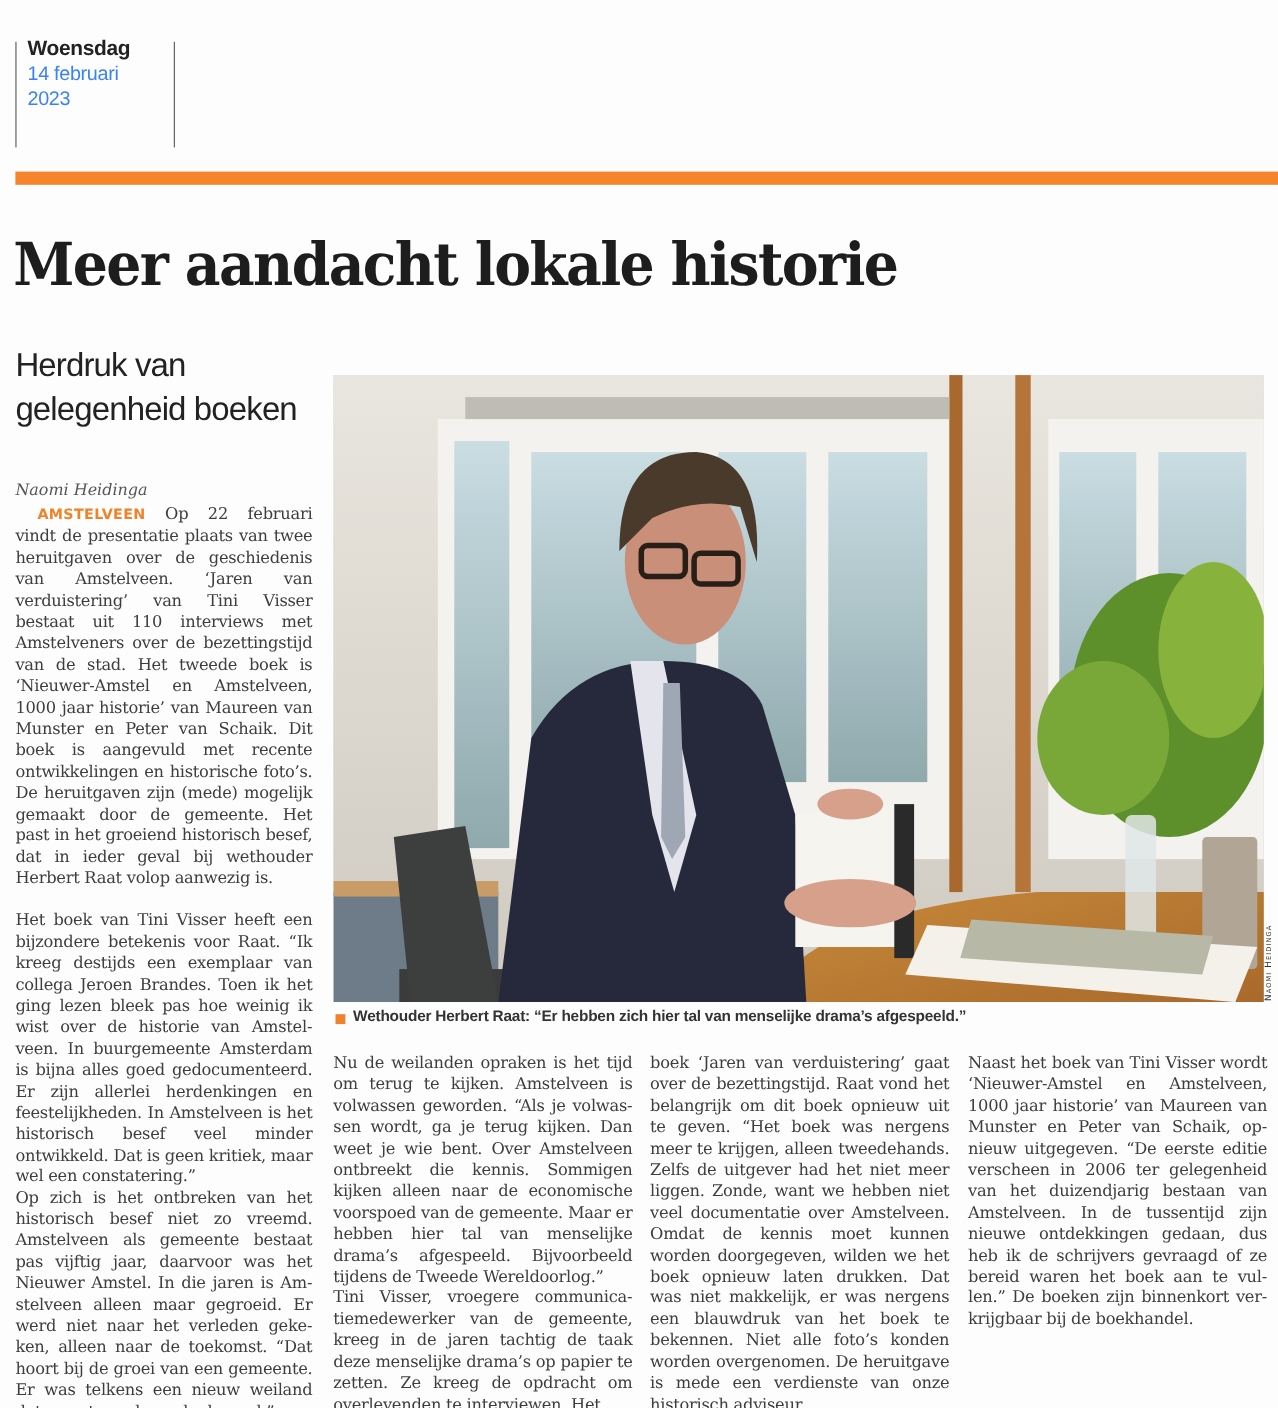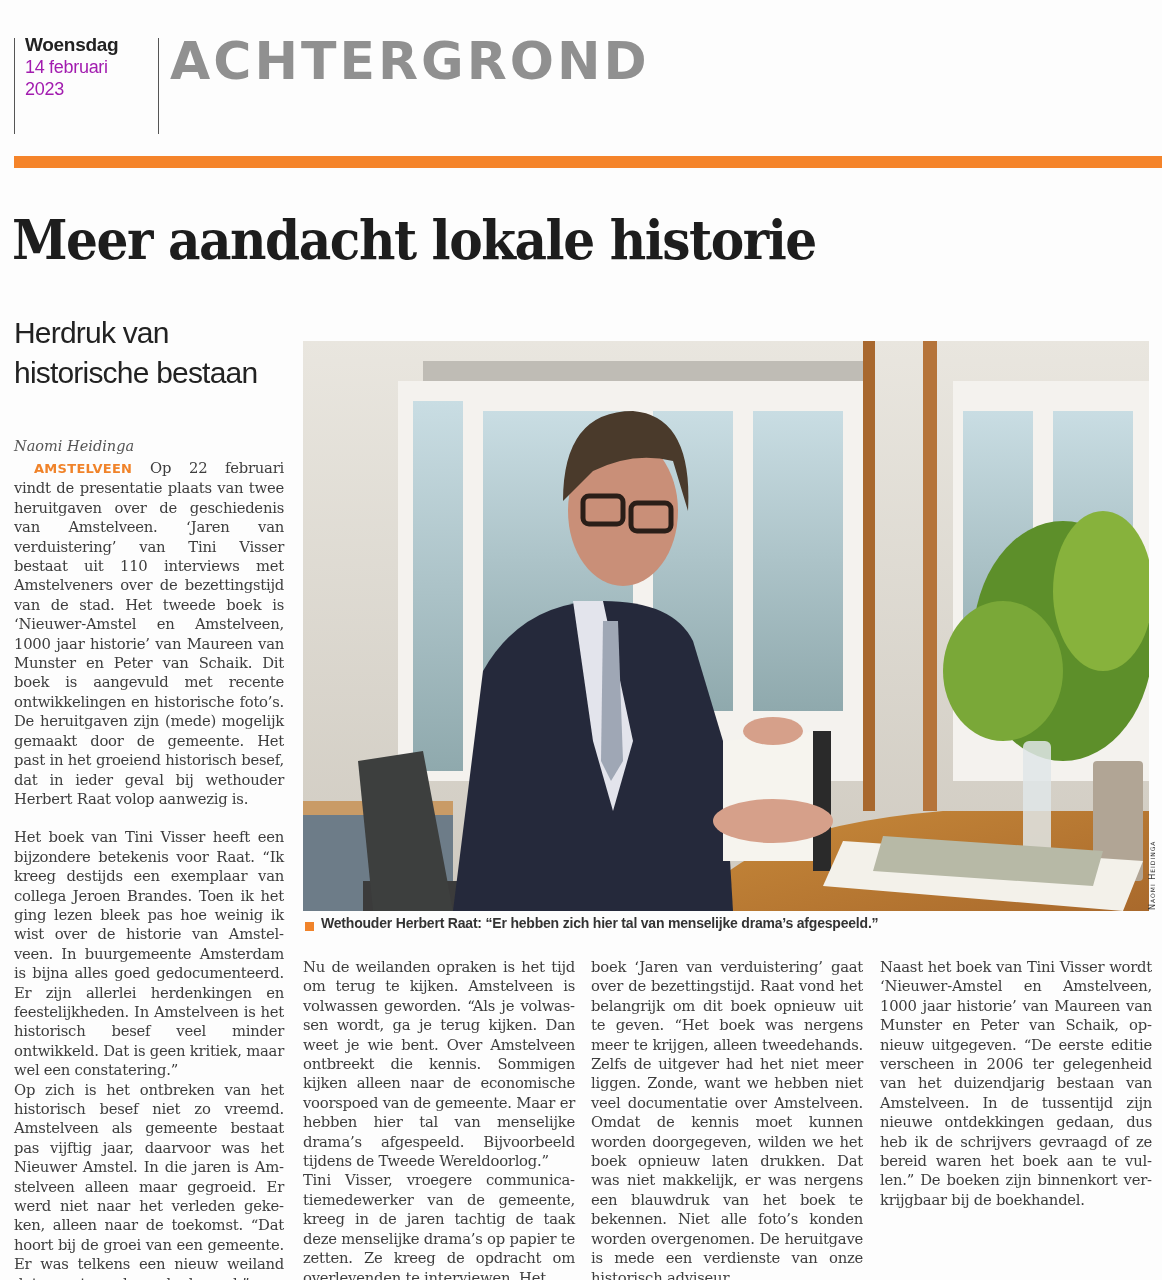--- a/index.html
+++ b/index.html
@@ -7,21 +7,21 @@
       width: 1162px; height: 1280px; background: #fdfdfd; overflow: hidden;
       color: #3a3a3a;
     }
     .page { position: relative; width: 1162px; height: 1099px; }
 
     
     .rule-left { position: absolute; left: 14px; top: 38px; width: 1px; height: 96px; background: #555; }
     .rule-mid  { position: absolute; left: 158px; top: 38px; width: 1px; height: 96px; background: #555; }
     .dateblock { position: absolute; left: 25px; top: 34px; font-family: "Liberation Sans", sans-serif; line-height: 22px; }
     .dateblock .day { font-weight: bold; font-size: 19px; color: #222; letter-spacing: -0.3px; }
-    .dateblock .d { font-size: 18px; color: #a21caf; letter-spacing: -0.3px; }
+    .dateblock .d { font-size: 18px; color: #3b82f6; letter-spacing: -0.3px; }
     .section-title {
       position: absolute; left: 170px; top: 26px;
       font-family: "DejaVu Sans", sans-serif; font-weight: bold;
       font-size: 52px; letter-spacing: 3px; color: #909090; line-height: 70px;
     }
     .orange-bar { position: absolute; left: 14px; top: 156px; width: 1148px; height: 12px; background: #f5842a; }
 
     
     .headline {
       position: absolute; left: 12px; top: 205px;
@@ -80,26 +80,25 @@
 
 <div class="page">
 
   <div class="rule-left"></div>
   <div class="dateblock">
     <div class="day">Woensdag</div>
     <div class="d">14 februari</div>
     <div class="d">2023</div>
   </div>
   <div class="rule-mid"></div>
-  <div class="section-title">ACHTERGROND</div>
   <div class="orange-bar"></div>
 
   <h1 class="headline">Meer aandacht lokale historie</h1>
 
-  <div class="subhead">Herdruk van historische bestaan</div>
+  <div class="subhead">Herdruk van gelegenheid boeken</div>
   <div class="byline">Naomi Heidinga</div>
 
   <div class="col col1">
     <p><span class="dateline">AMSTELVEEN</span> <span>Op 22 februari vindt de presentatie plaats van twee heruit­gaven over de geschiedenis van Amstelveen. ‘Jaren van verduiste­ring’ van Tini Visser bestaat uit 110 interviews met Amstelveners over de bezettingstijd van de stad. Het tweede boek is ‘Nieuwer-Amstel en Amstelveen, 1000 jaar historie’ van Maureen van Munster en Peter van Schaik. Dit boek is aangevuld met recente ontwikkelingen en histori­sche foto’s. De heruitgaven zijn (mede) mogelijk gemaakt door de ge­meente. Het past in het groeiend historisch besef, dat in ieder geval bij wethouder Herbert Raat volop aanwezig is.</span></p>
     <div class="gap"></div>
     <p>Het boek van Tini Visser heeft een bijzondere betekenis voor Raat. “Ik kreeg destijds een exemplaar van collega Jeroen Brandes. Toen ik het ging lezen bleek pas hoe weinig ik wist over de historie van Amstel­veen. In buurgemeente Amsterdam is bijna alles goed gedocumenteerd. Er zijn allerlei herdenkingen en feestelijkheden. In Amstelveen is het historisch besef veel minder ontwikkeld. Dat is geen kritiek, maar wel een constatering.”</p>
     <p>Op zich is het ontbreken van het historisch besef niet zo vreemd. Amstelveen als gemeente bestaat pas vijftig jaar, daarvoor was het Nieuwer Amstel. In die jaren is Am­stelveen alleen maar gegroeid. Er werd niet naar het verleden geke­ken, alleen naar de toekomst. “Dat hoort bij de groei van een gemeente. Er was telkens een nieuw weiland dat moest worden volgebouwd.”</p>
   </div>
 
   <div class="photo">

